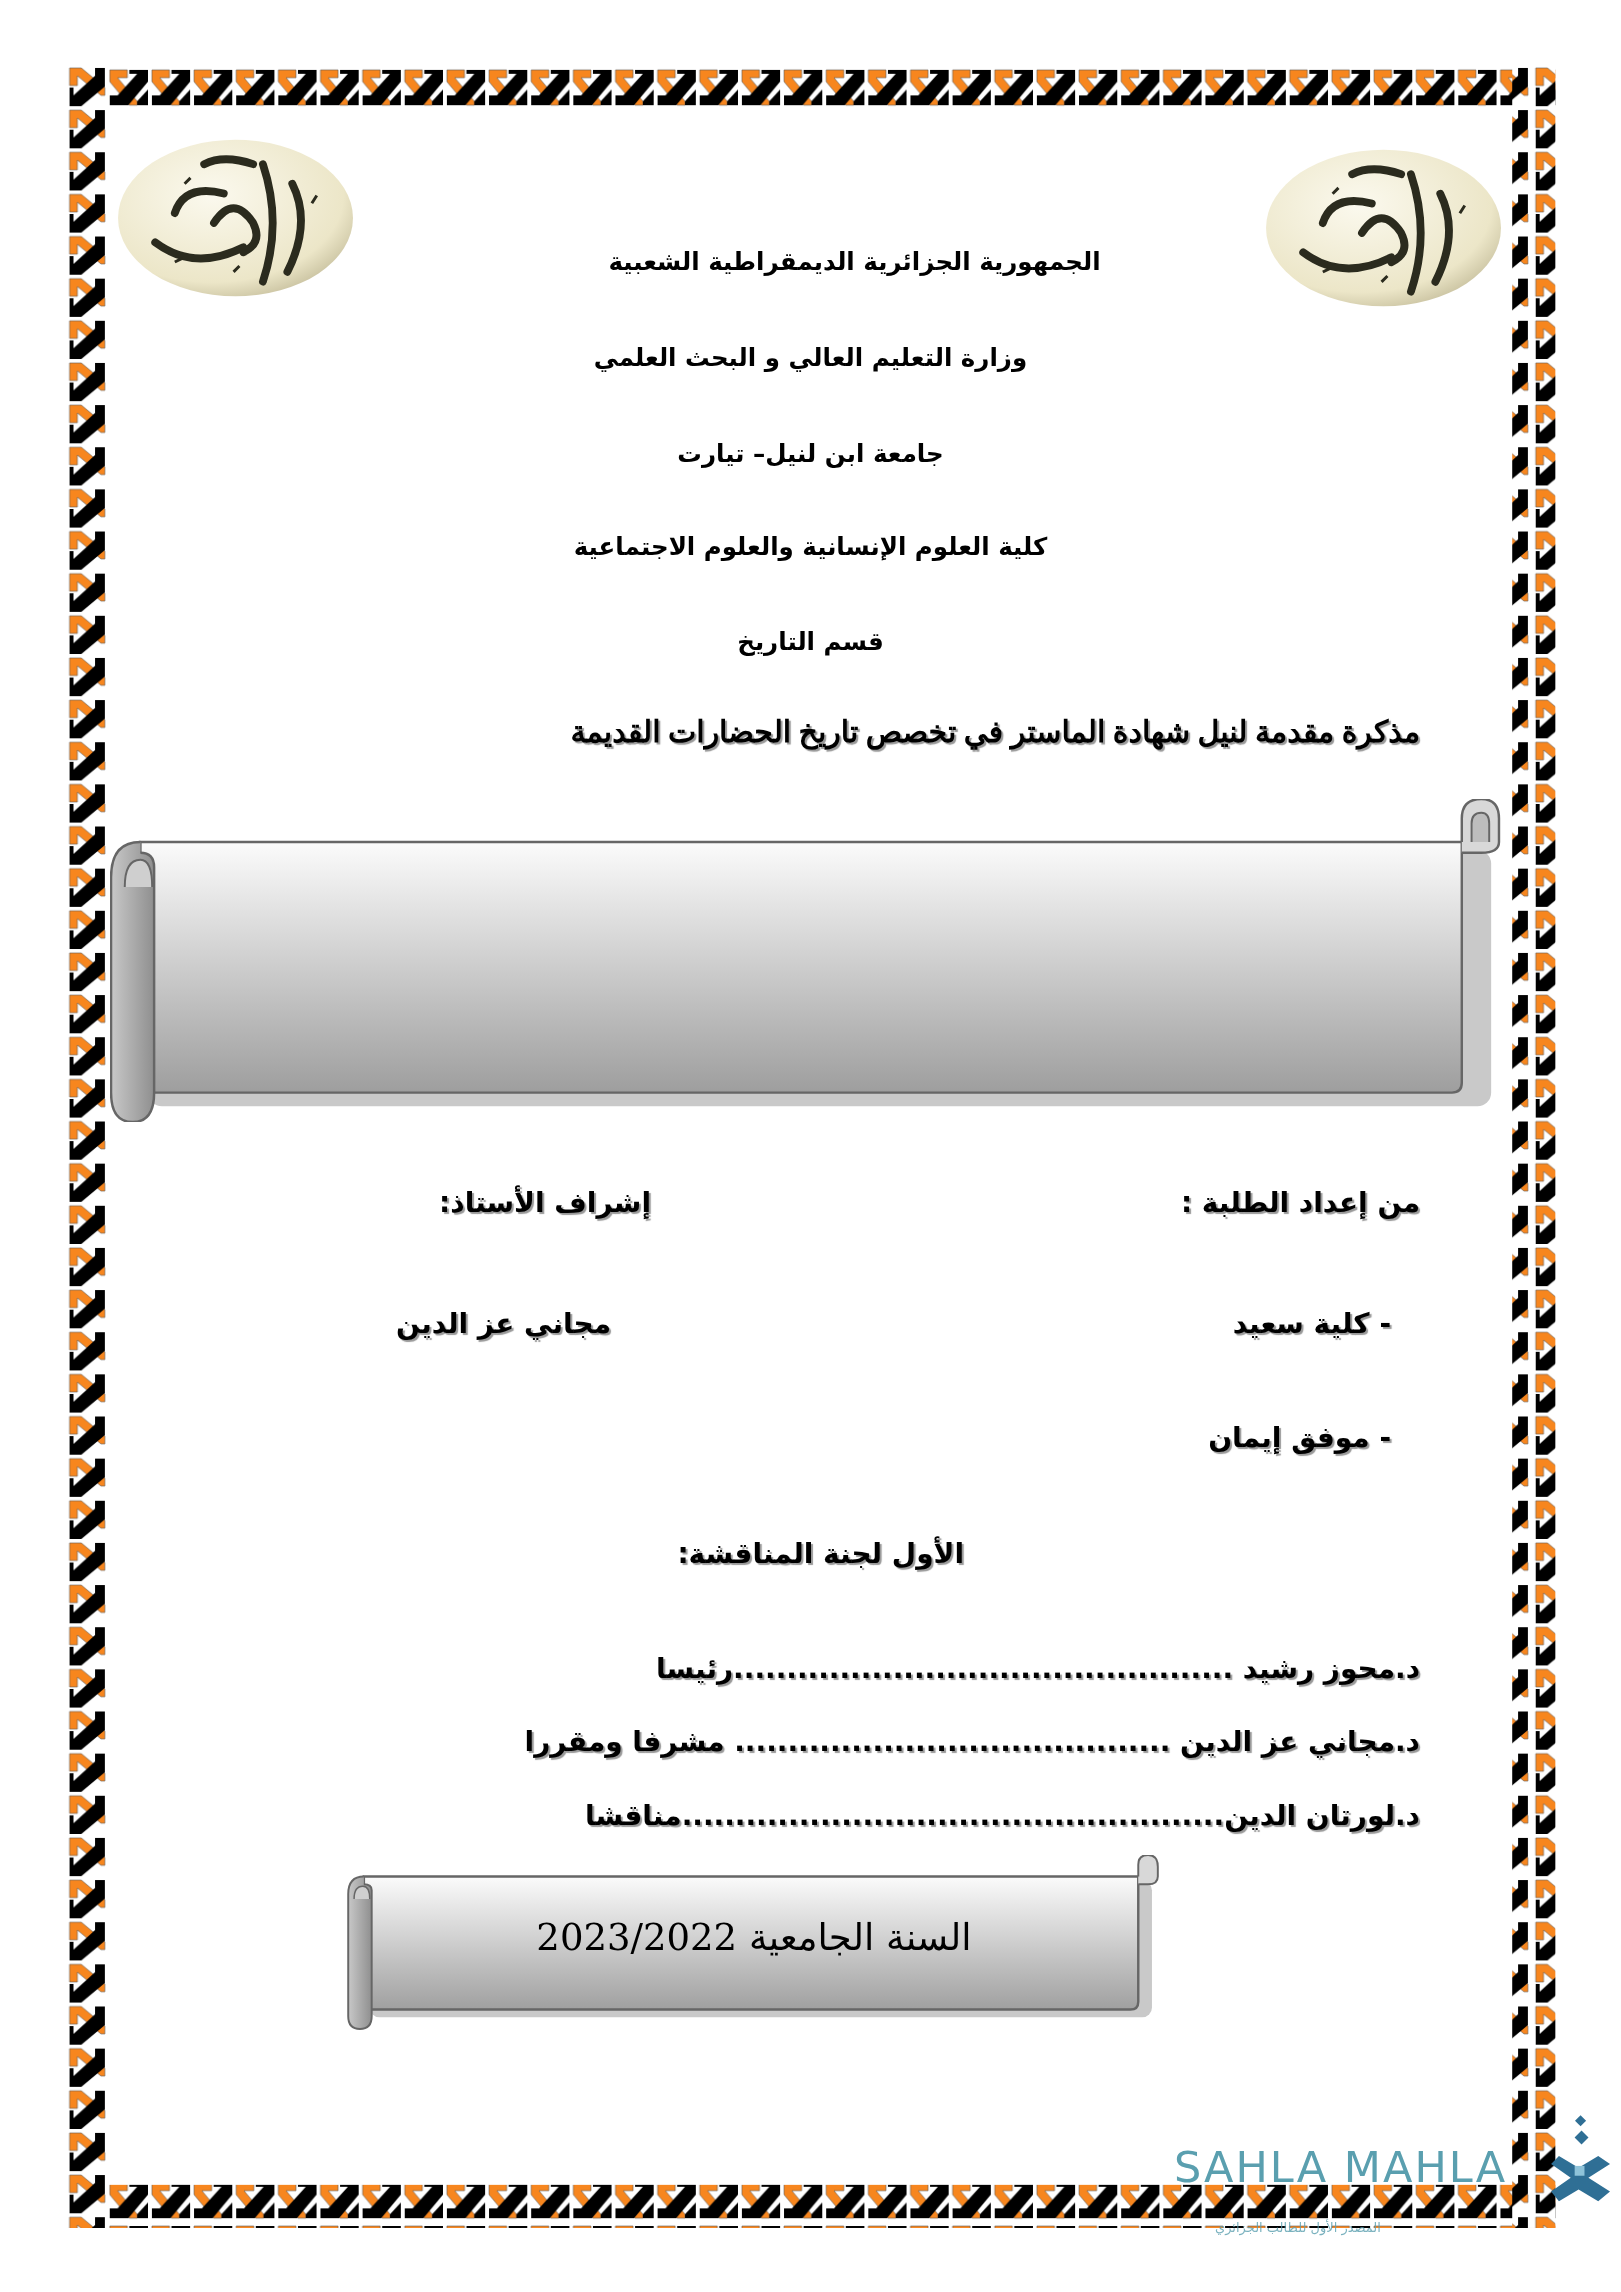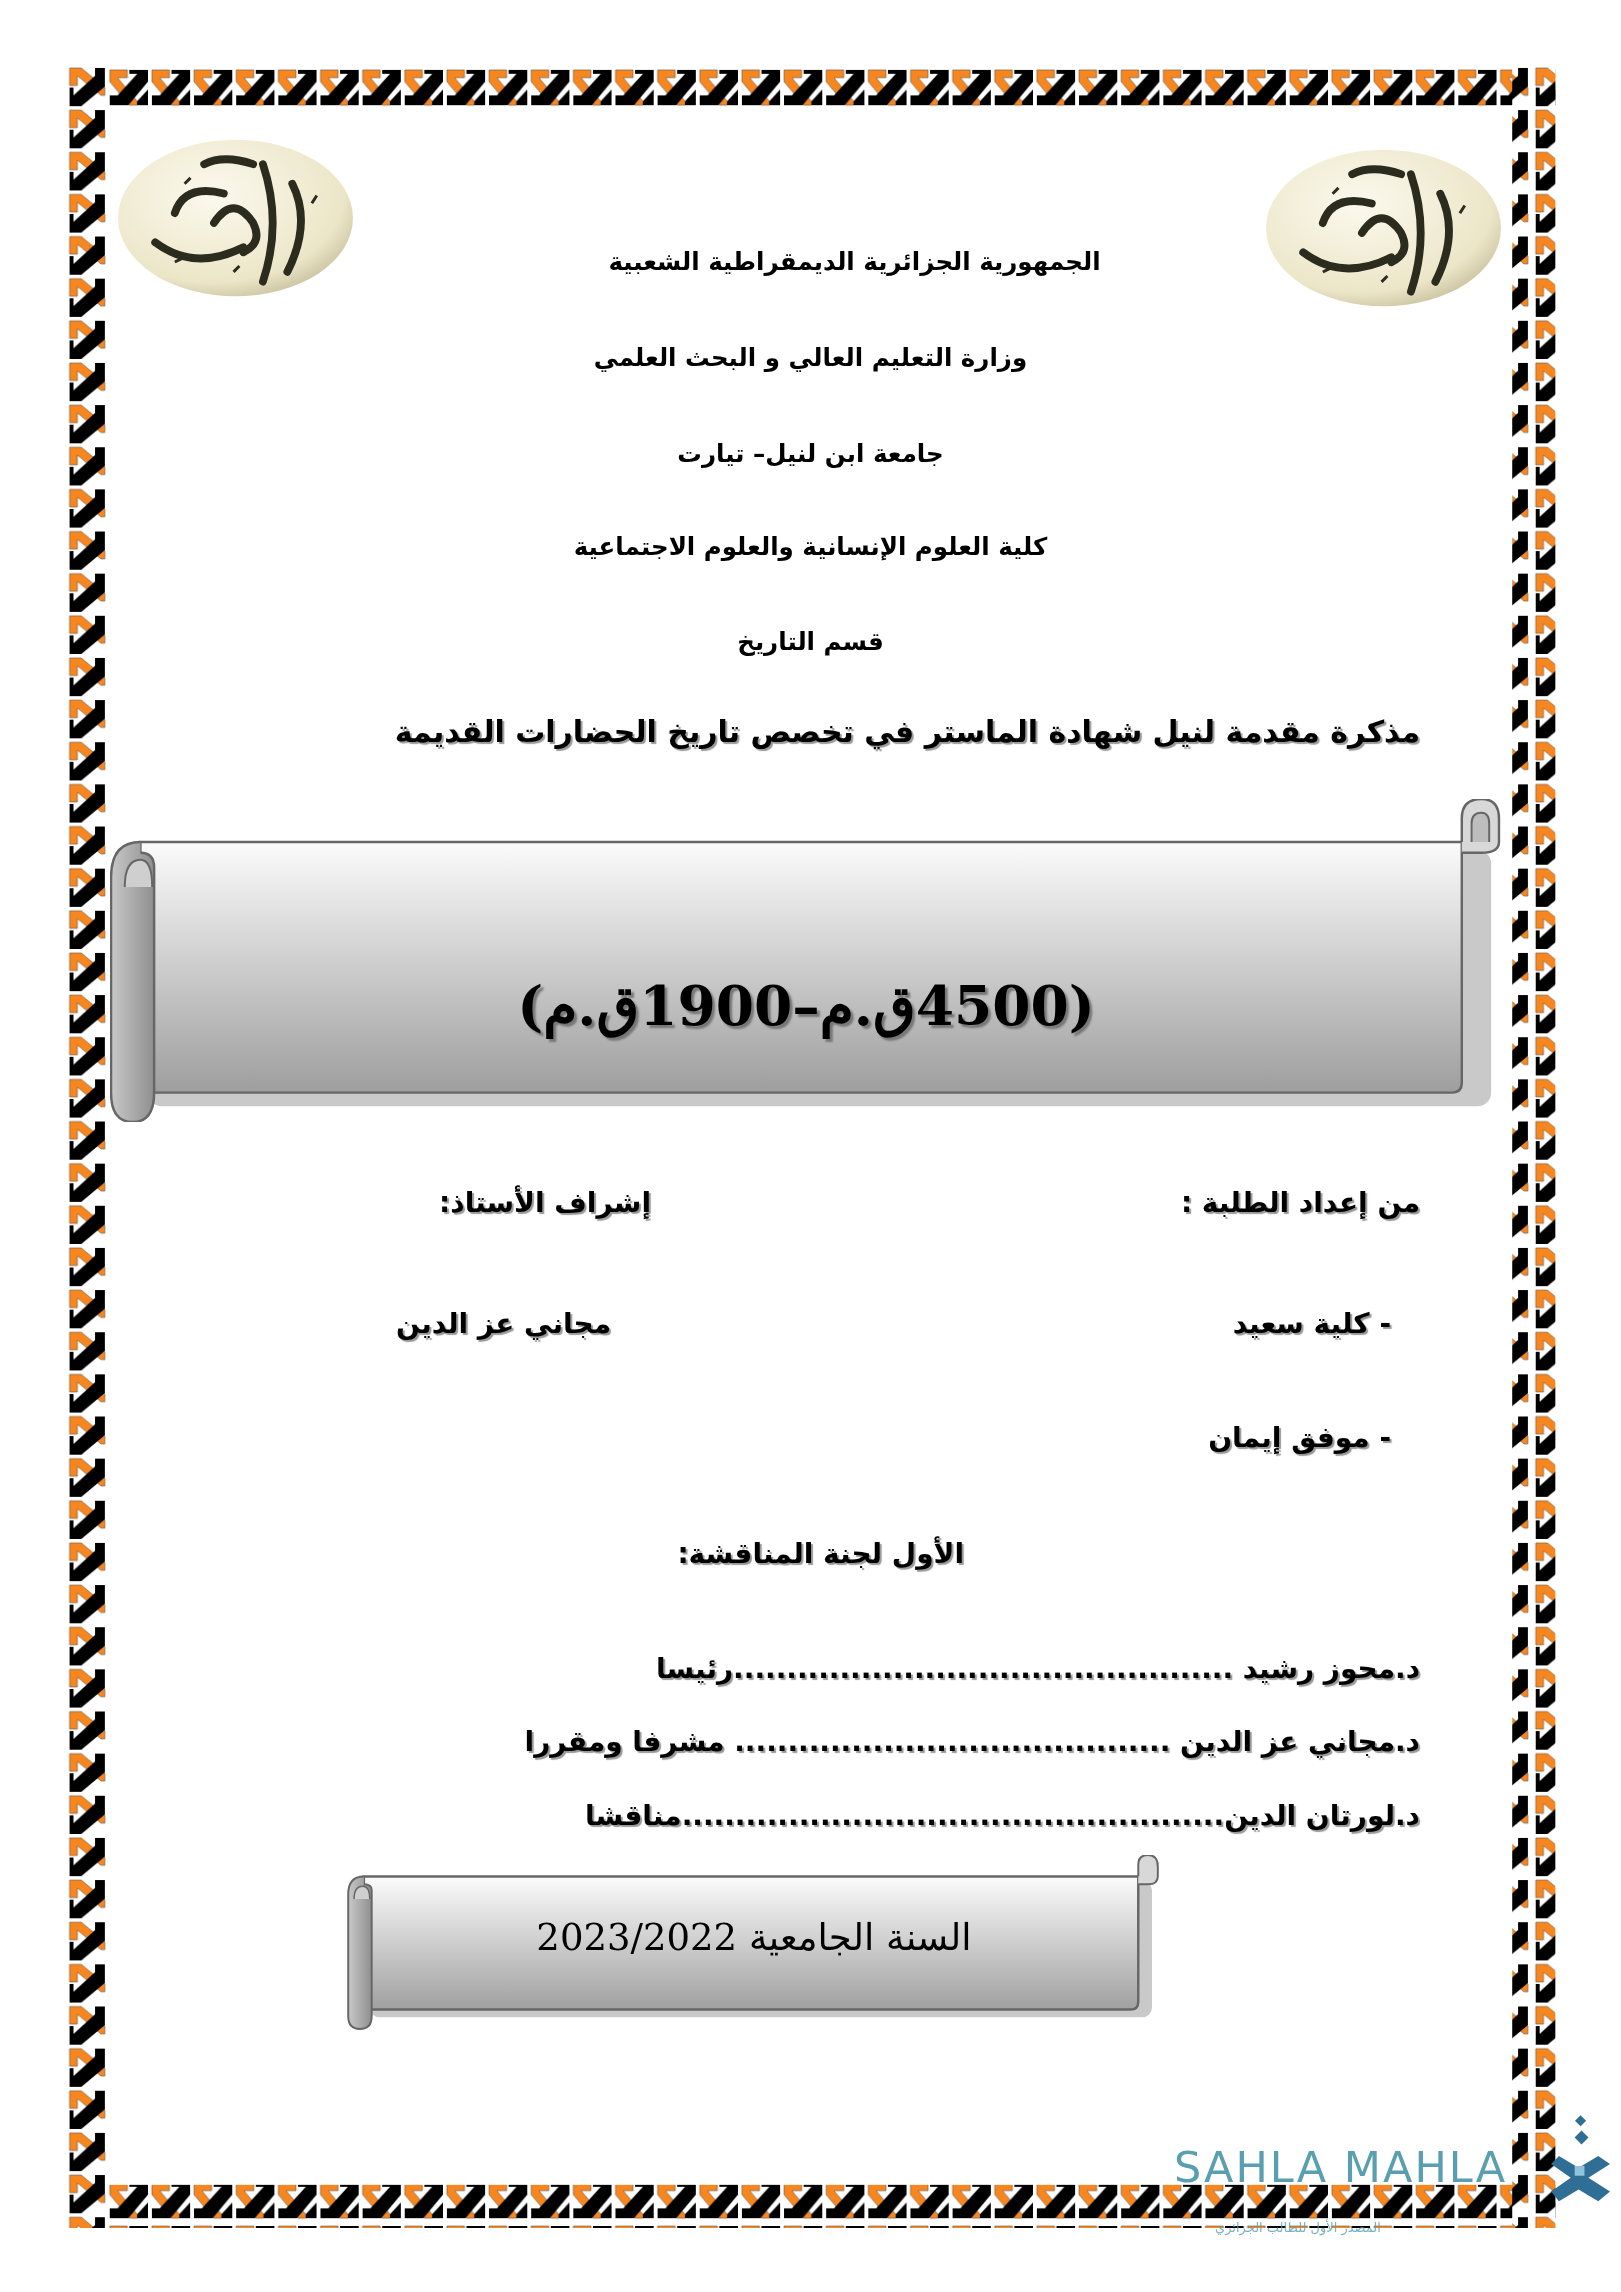--- a/index.html
+++ b/index.html
@@ -3,21 +3,21 @@
 <meta charset="utf-8">
 <style>
   html, body { margin:0; padding:0; background:#ffffff; }
   body { width:1621px; height:2293px; position:relative; overflow:hidden; font-family:"DejaVu Sans", sans-serif; }
   .border-svg { position:absolute; left:0; top:0; width:1621px; height:2293px; pointer-events:none; }
   .logo { position:absolute; width:240px; height:186px; }
   .logo-left { left:116px; top:125px; }
   .logo-right { left:1264px; top:135px; }
   .line { position:absolute; left:0; width:1621px; text-align:center; direction:rtl; font-weight:bold; color:#000; }
   .hdr { font-size:24.5px; }
-  .memo { position:absolute; right:201px; top:714px; direction:rtl; font-size:30px; font-weight:bold; text-shadow:2px 2px 1px #999; }
+  .memo { position:absolute; right:201px; top:714px; direction:rtl; font-size:30px; font-weight:bold; text-shadow:2px 2px 1px #999;font-family:Liberation Serif, serif; }
   .scroll { position:absolute; }
   .scroll svg { position:absolute; left:0; top:0; }
   .title-text { position:absolute; width:100%; text-align:center; direction:rtl; font-family:"DejaVu Serif", serif; font-weight:bold; color:#000; text-shadow:2.9px 2.9px 2px #777; }
   .sec { position:absolute; direction:rtl; font-weight:bold; font-size:28px; text-shadow:2px 2px 1px #999; white-space:nowrap; }
   .year-text { position:absolute; width:100%; text-align:center; direction:rtl; font-family:"DejaVu Serif", serif; font-size:37px; color:#000; }
   .wm { position:absolute; left:1174px; top:2142px; font-family:"DejaVu Sans", sans-serif; font-size:43px; color:#5a9faf; letter-spacing:2px; }
   .wm-sub { position:absolute; left:1215px; top:2192px; font-size:13px; color:#5a9faf; opacity:0.8; direction:rtl;margin-top:28px; }
 </style>
 </head>
 <body>
@@ -95,21 +95,20 @@
     <rect x="38" y="52" width="1372" height="262" rx="14" fill="#c9c9c9"></rect>
 
     <path d="M30 44 L1380 44 L1380 290 Q1380 300 1370 300 L30 300 Z" fill="url(#sg1)" stroke="#666" stroke-width="2.5"></path>
 
     <path d="M1380 44 L1380 20 Q1380 0 1400 0 Q1418 0 1418 20 L1418 44 Q1418 55 1400 55 L1380 55" fill="#d8d8d8" stroke="#666" stroke-width="2.5"></path>
     <path d="M1390 44 L1390 25 Q1390 14 1400 14 Q1408 14 1408 25 L1408 44" fill="#bdbdbd" stroke="#666" stroke-width="2"></path>
 
     <path d="M30 44 Q0 44 0 80 L0 300 Q0 330 22 330 Q44 330 44 300 L44 70 Q44 55 30 55" fill="url(#sg1b)" stroke="#666" stroke-width="2.5"></path>
     <path d="M14 90 Q14 62 30 62 Q42 62 42 90" fill="#cfcfcf" stroke="#666" stroke-width="2"></path>
   </svg>
-  <div class="title-text" style="top:174px; font-size:55px;">(4500ق.م–1900ق.م)</div>
 </div>
 
 <div class="sec" style="right:201px; top:1186px;">من إعداد الطلبة :</div>
 <div class="sec" style="right:970px; top:1186px;">إشراف الأستاذ:</div>
 
 <div class="sec" style="right:230px; top:1307px;">-   كلية سعيد</div>
 <div class="sec" style="right:1010px; top:1307px;">مجاني  عز الدين</div>
 <div class="sec" style="right:230px; top:1421px;">-   موفق إيمان</div>
 
 <div class="sec" style="right:657px; top:1537px;">الأول لجنة المناقشة:</div>

